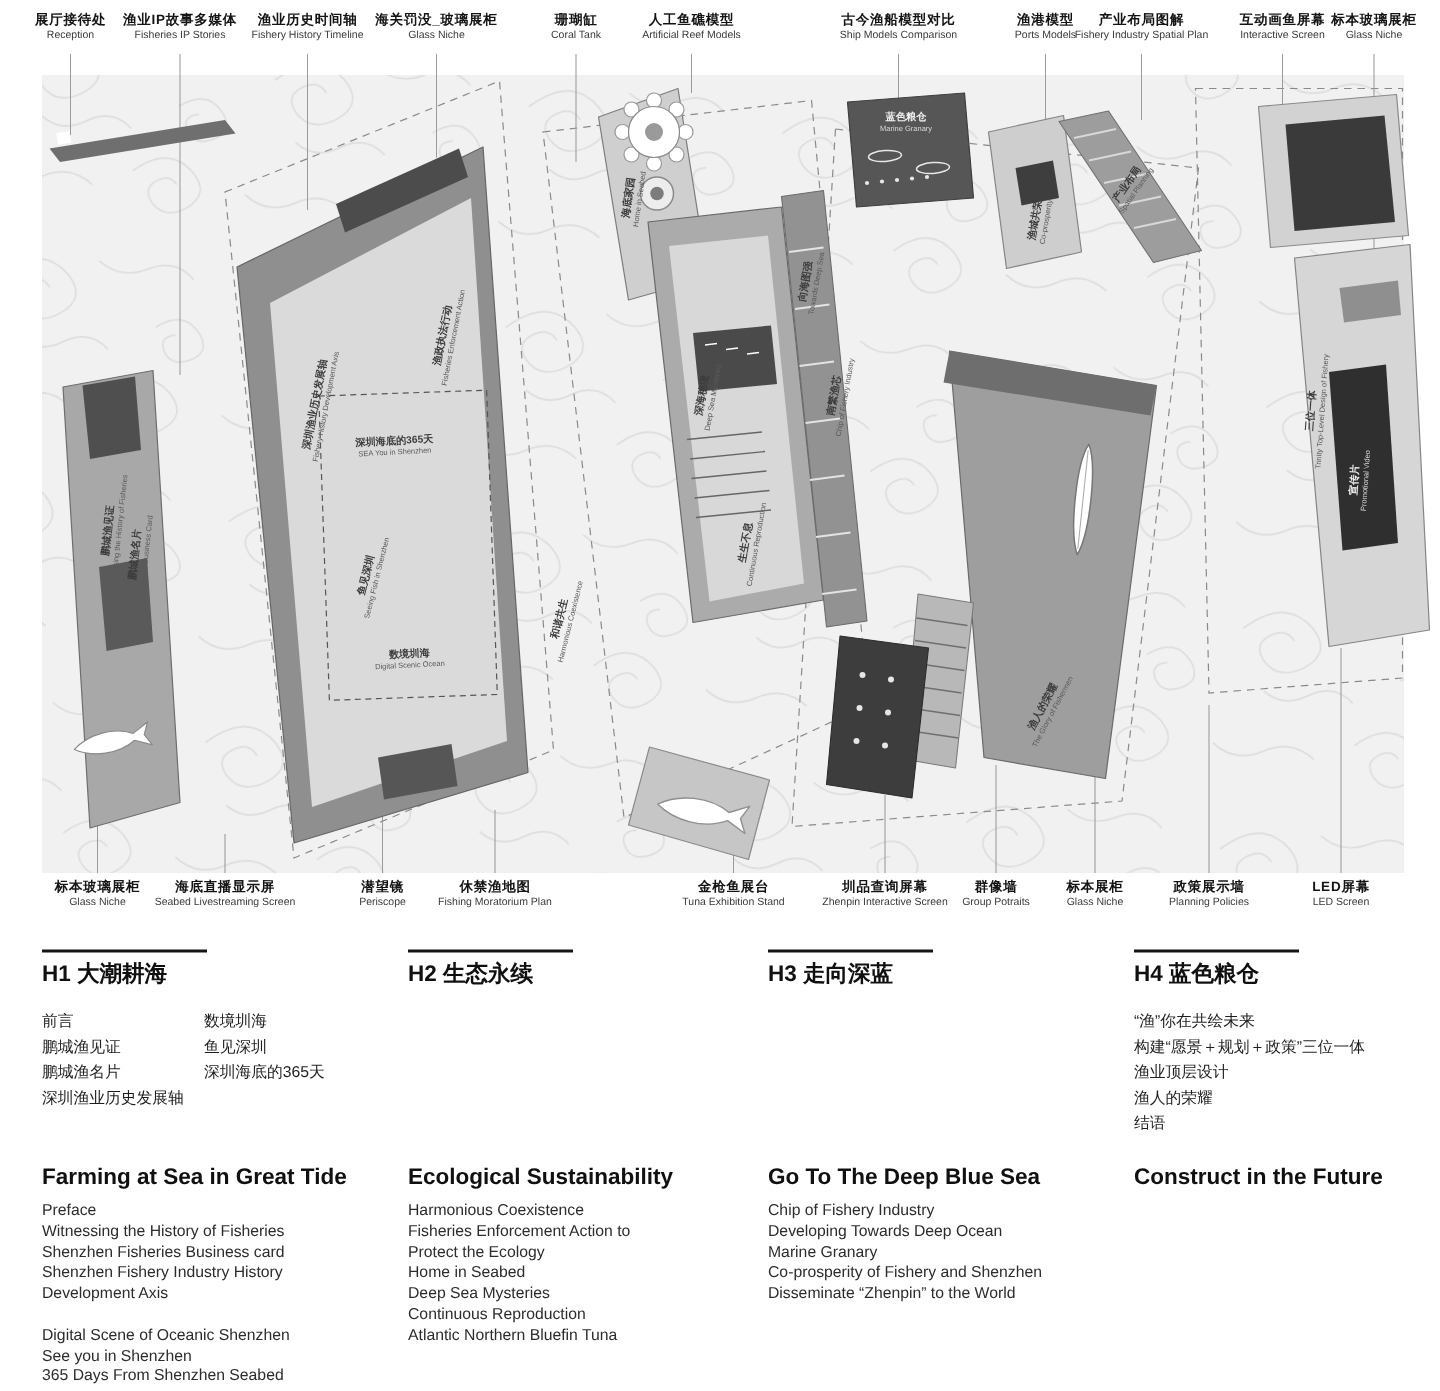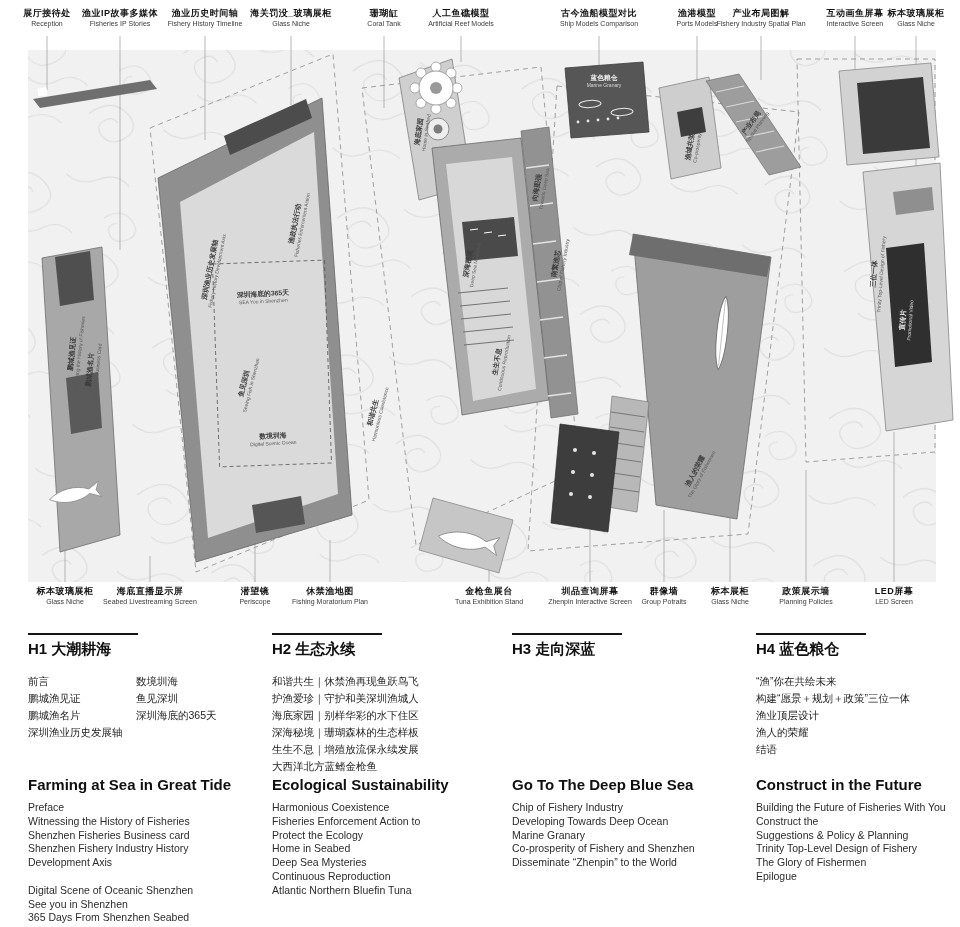--- a/index.html
+++ b/index.html
@@ -425,28 +425,20 @@
           <div>&nbsp;</div>
           <div>Digital Scene of Oceanic Shenzhen</div>
           <div>See you in Shenzhen</div>
           <div>365 Days From Shenzhen Seabed</div>
         </div>
     </section>
 
     <section class="col" style="left:272px">
       <div class="rule"></div>
       <h2 class="zh-title">H2 生态永续</h2>
-      <div class="zh-list">
-          <div>和谐共生｜休禁渔再现鱼跃鸟飞</div>
-          <div>护渔爱珍｜守护和美深圳渔城人</div>
-          <div>海底家园｜别样华彩的水下住区</div>
-          <div>深海秘境｜珊瑚森林的生态样板</div>
-          <div>生生不息｜增殖放流保永续发展</div>
-          <div>大西洋北方蓝鳍金枪鱼</div>
-        </div>
       <h3 class="en-title">Ecological Sustainability</h3>
       <div class="en-list">
           <div>Harmonious Coexistence</div>
           <div>Fisheries Enforcement Action to</div>
           <div>Protect the Ecology</div>
           <div>Home in Seabed</div>
           <div>Deep Sea Mysteries</div>
           <div>Continuous Reproduction</div>
           <div>Atlantic Northern Bluefin Tuna</div>
         </div>
@@ -469,24 +461,16 @@
       <div class="rule"></div>
       <h2 class="zh-title">H4 蓝色粮仓</h2>
       <div class="zh-list">
           <div>“渔”你在共绘未来</div>
           <div>构建“愿景＋规划＋政策”三位一体</div>
           <div>渔业顶层设计</div>
           <div>渔人的荣耀</div>
           <div>结语</div>
         </div>
       <h3 class="en-title">Construct in the Future</h3>
-      <div class="en-list">
-          <div>Building the Future of Fisheries With You</div>
-          <div>Construct the</div>
-          <div>Suggestions &amp; Policy &amp; Planning</div>
-          <div>Trinity Top-Level Design of Fishery</div>
-          <div>The Glory of Fishermen</div>
-          <div>Epilogue</div>
-        </div>
     </section>
 
   </div>
 </div>
 
 </body></html>

